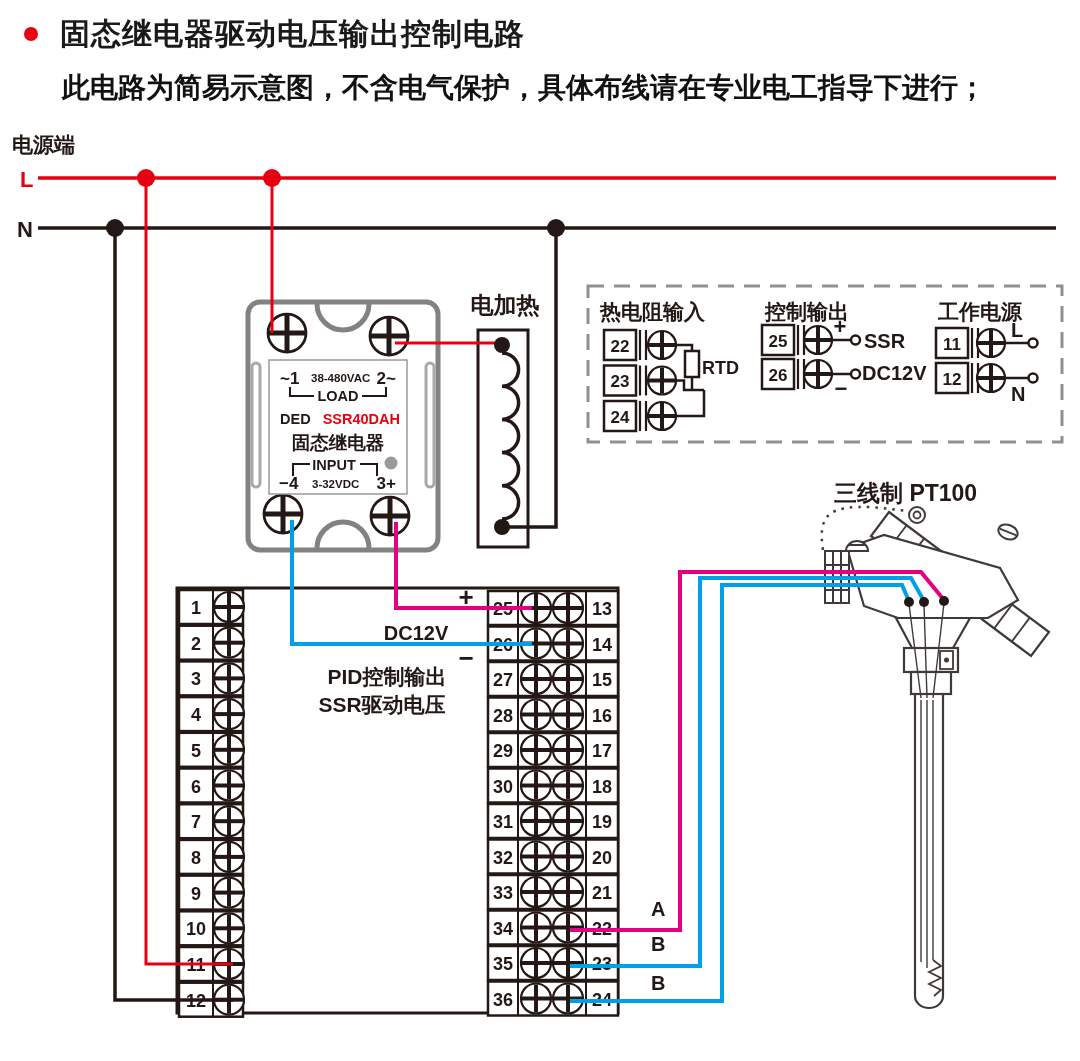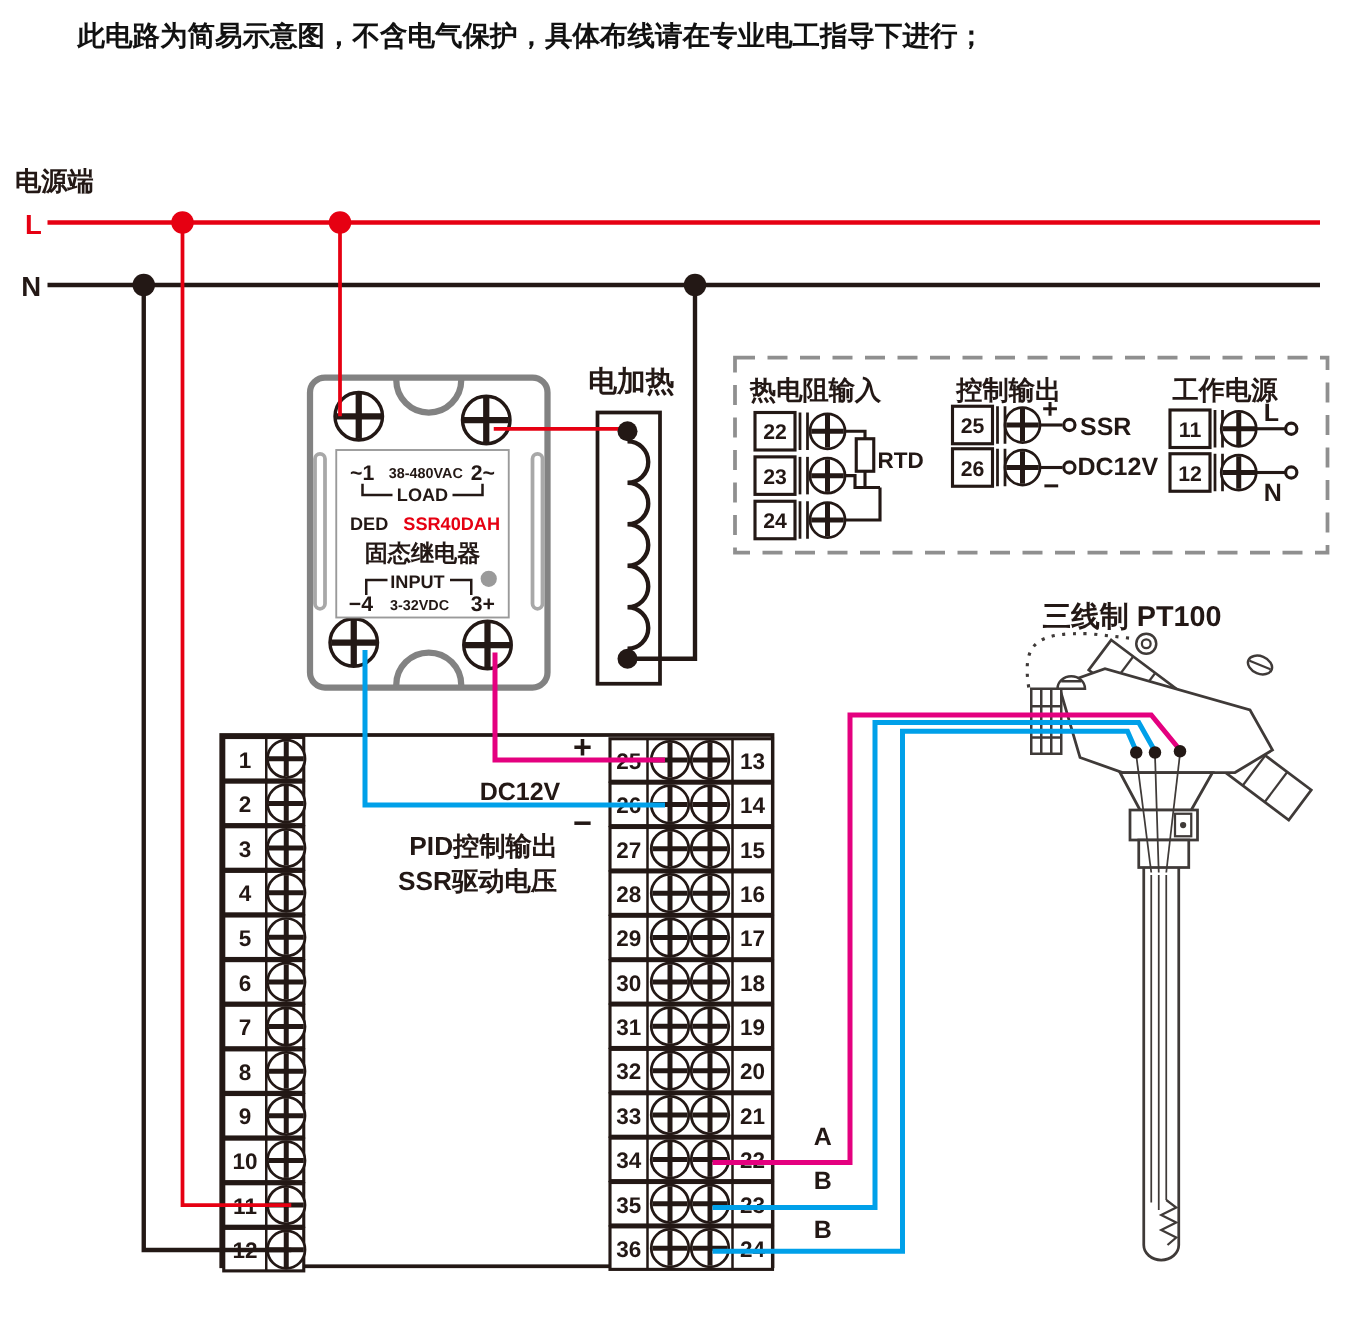--- a/index.html
+++ b/index.html
@@ -2,30 +2,34 @@
 <html><head>
 <meta charset="utf-8">
 <style>
   html,body{margin:0;padding:0;background:#fff;}
   body{width:1080px;height:1061px;position:relative;overflow:hidden;
        font-family:"Liberation Sans",sans-serif;color:#231815;}
   .hdr{position:absolute;top:0;left:0;width:1080px;}
   .title-row{display:flex;align-items:flex-start;padding:14px 0 0 24px;}
   .bullet{width:14px;height:14px;border-radius:50%;background:#e60012;margin:13px 22px 0 0;flex:0 0 auto;}
   .title{font-size:30px;font-weight:600;letter-spacing:1px;color:#1a1a1a;margin:0;}
-  .subtitle{margin:14px 0 0 62px;font-size:22px;font-weight:bold;color:#111;}
+  .subtitle{margin:14px 0 0 62px;font-size:28px;font-weight:bold;color:#111;}
   svg{position:absolute;top:0;left:0;}
   svg text{fill:#231815;font-family:"Liberation Sans",sans-serif;}
   .tb{font-weight:bold;}
   .red{fill:#e60012;}
 </style>
 </head>
 <body>
 
 <div class="hdr">
+  <div class="title-row">
+    <span class="bullet"></span>
+    <h1 class="title">固态继电器驱动电压输出控制电路</h1>
+  </div>
   <div class="subtitle">此电路为简易示意图，不含电气保护，具体布线请在专业电工指导下进行；</div>
 </div>
 
 <svg width="1080" height="1061" viewBox="0 0 1080 1061">
 
   <g>
     <text x="12" y="152" font-size="21" class="tb">电源端</text>
     <text x="20" y="187" font-size="22" class="tb red">L</text>
     <line x1="38" y1="178" x2="1056" y2="178" stroke="#e60012" stroke-width="3.5"></line>
     <text x="17" y="237" font-size="22" class="tb">N</text>

